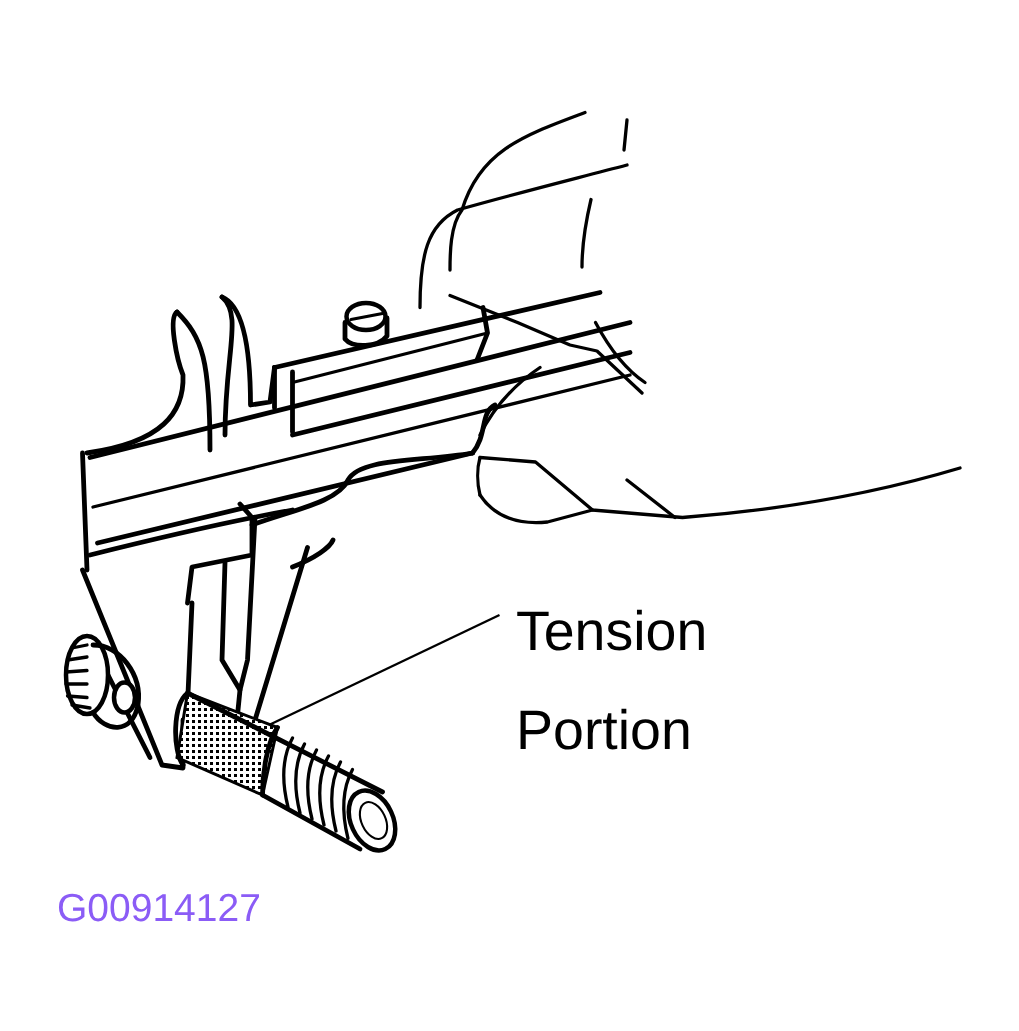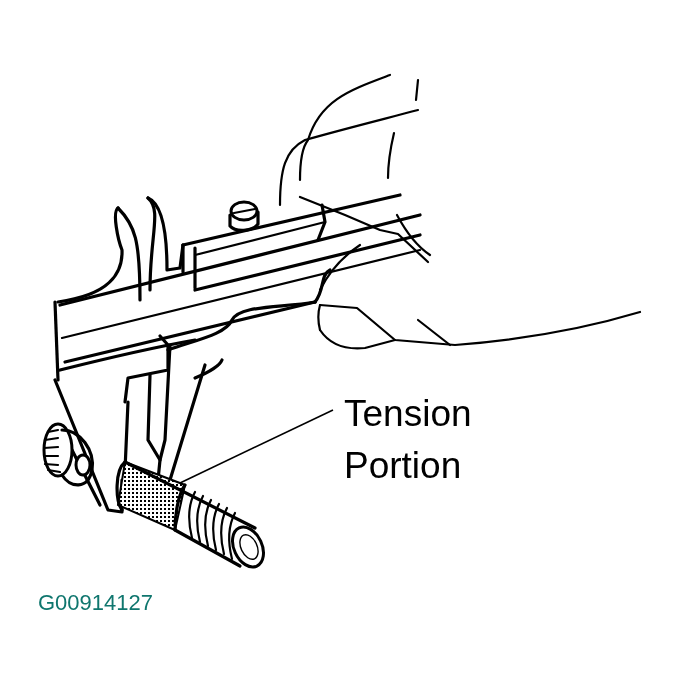--- a/index.html
+++ b/index.html
@@ -1,25 +1,25 @@
 <!DOCTYPE html>
 <html><head>
 <meta charset="utf-8">
 <style>
   html, body { margin: 0; padding: 0; background: #ffffff; }
   body { width: 679px; height: 687px; position: relative; overflow: hidden; font-family: "Liberation Sans", sans-serif; }
   .figure { position: absolute; left: 0; top: 0; width: 679px; height: 687px; }
   .callout-label {
     position: absolute; left: 344px; top: 388px;
-    font-family: "Liberation Sans", sans-serif; font-size: 37px; line-height: 52px;
+    font-family: "Liberation Sans", sans-serif; font-size: 37px; line-height: 66px;
     color: #000000; white-space: pre-line;
   }
   .figure-id {
     position: absolute; left: 38px; top: 590px;
-    font-family: "Liberation Sans", sans-serif; font-size: 22px; color: #0f766e;
+    font-family: "Liberation Sans", sans-serif; font-size: 26px; color: #8b5cf6;
   }
   svg .ln { fill: none; stroke: #000; stroke-linecap: round; stroke-linejoin: round; }
   svg .thick { stroke-width: 3.2; }
   svg .med { stroke-width: 2.2; }
   svg .thin { stroke-width: 1.4; }
   svg .solid { fill: #fff; stroke: #000; stroke-width: 3; stroke-linejoin: round; }
 </style>
 </head>
 <body>
 

